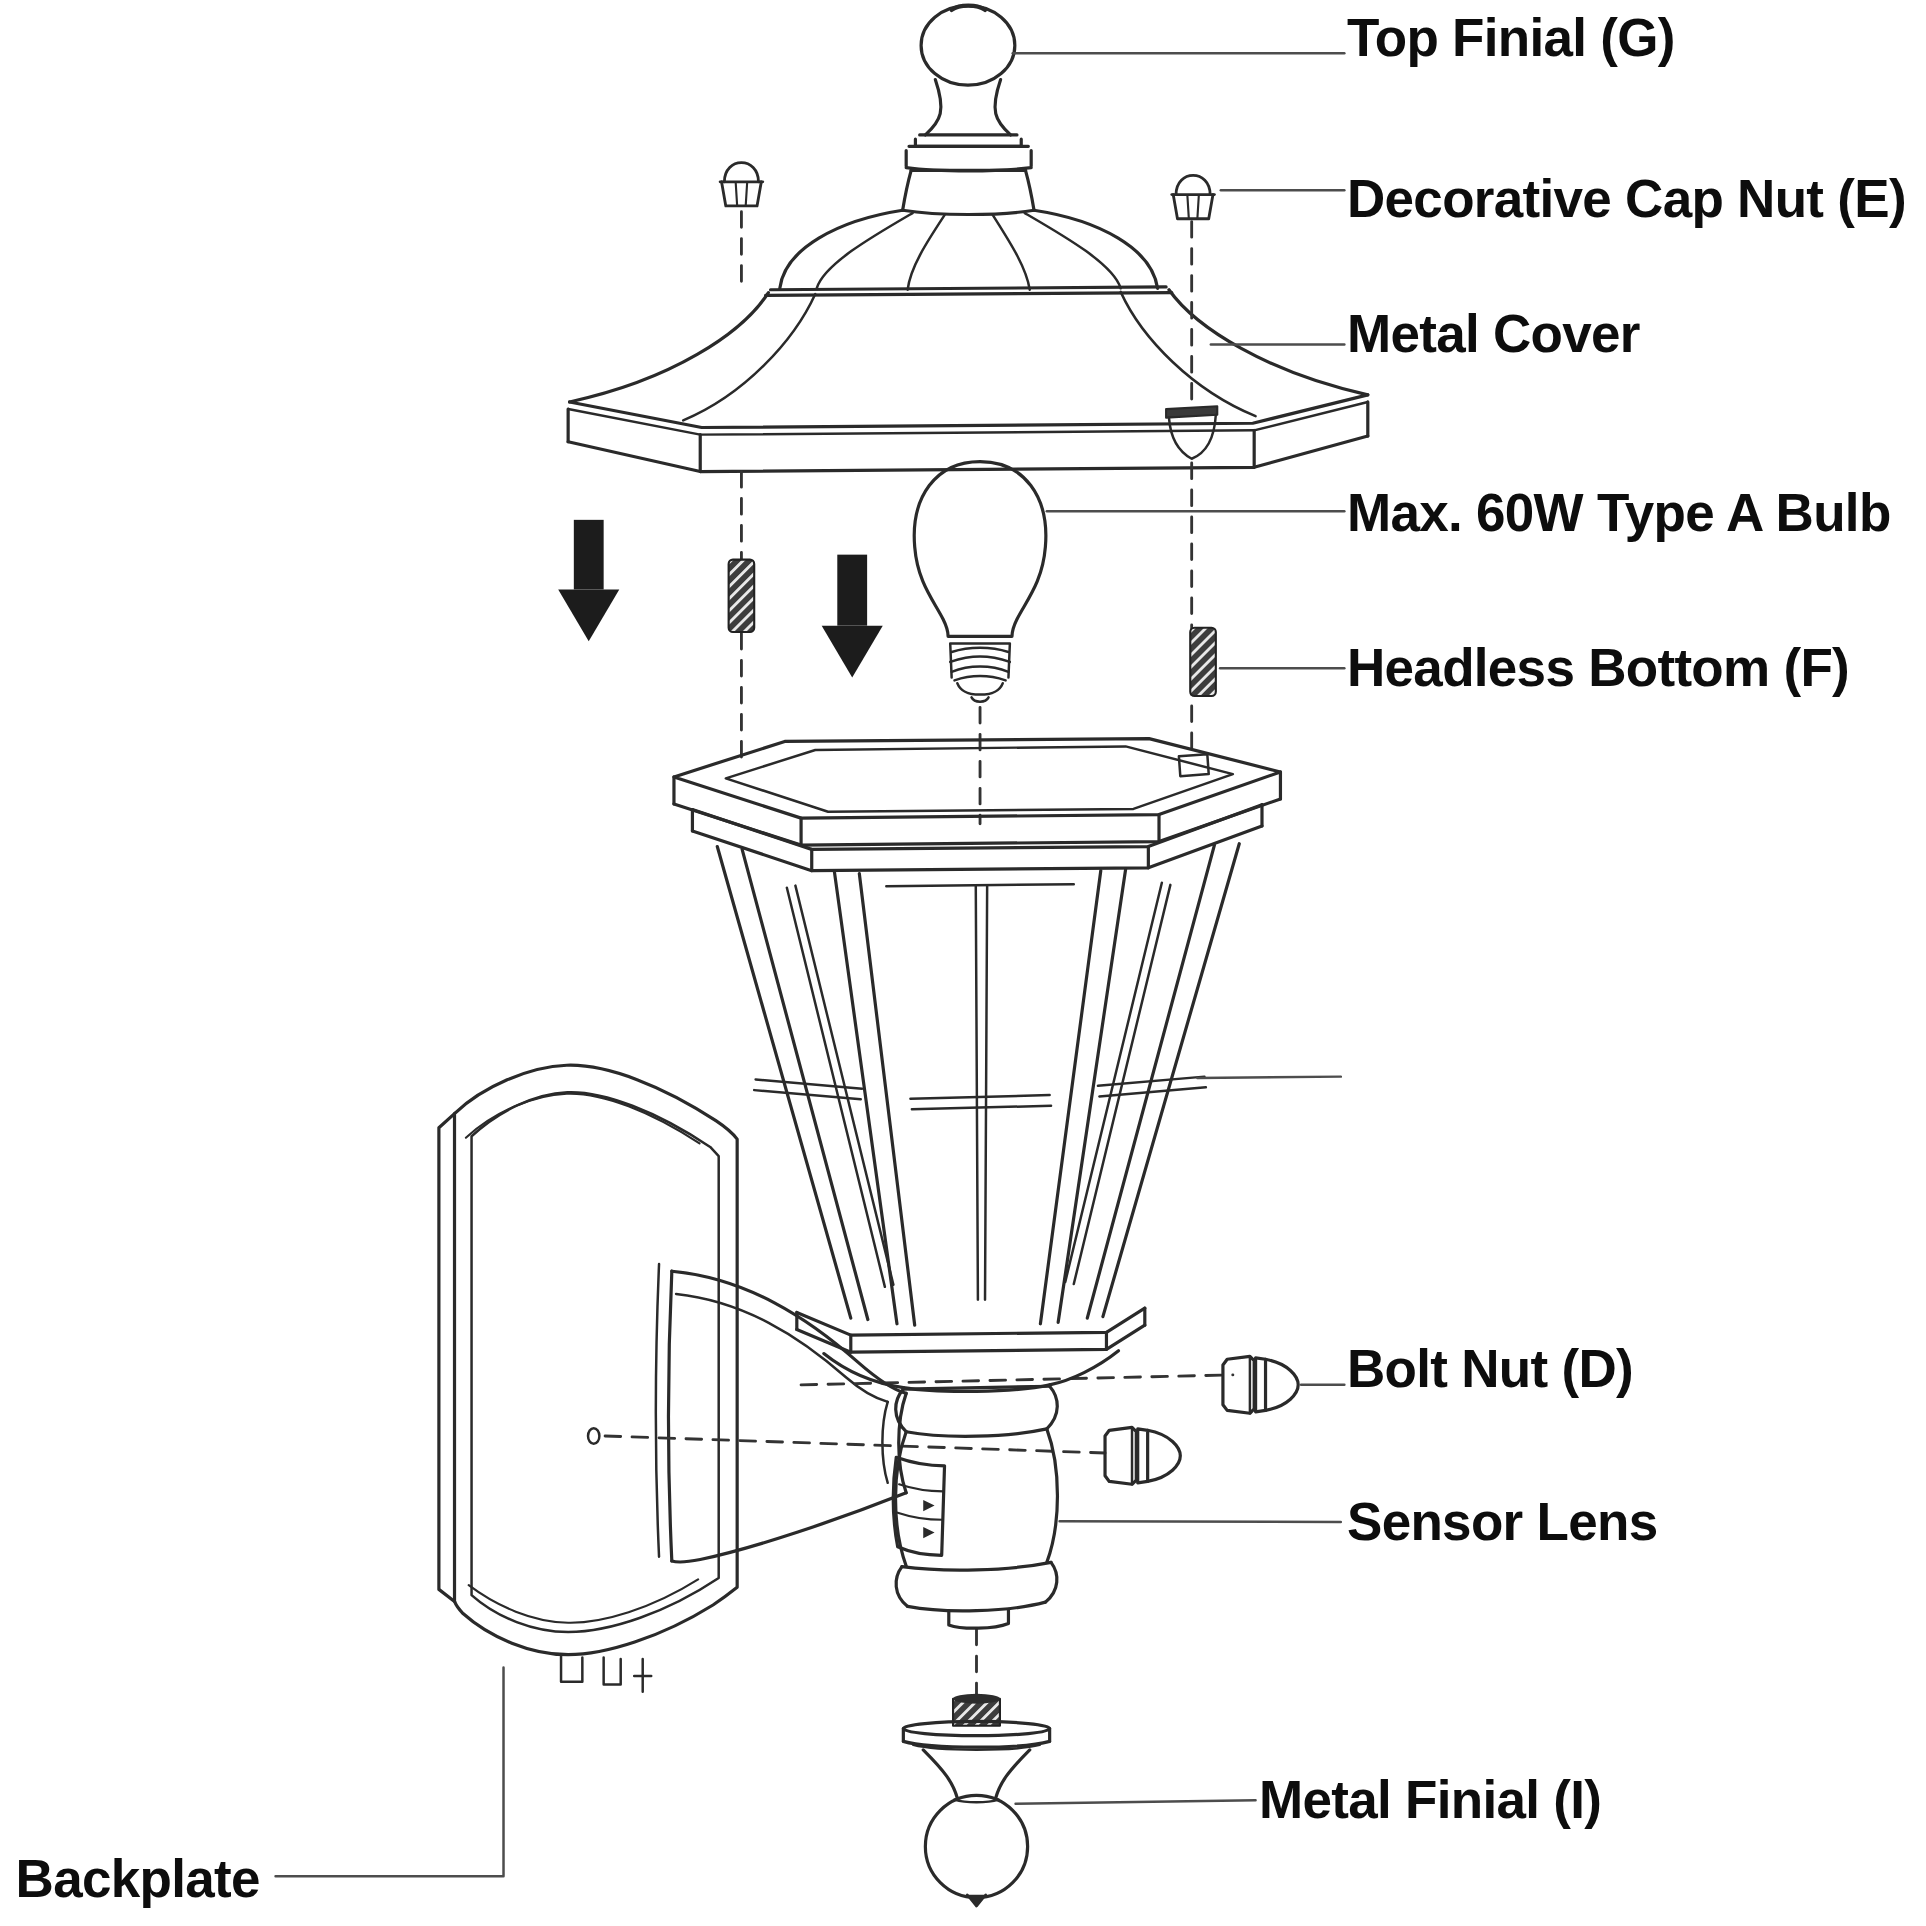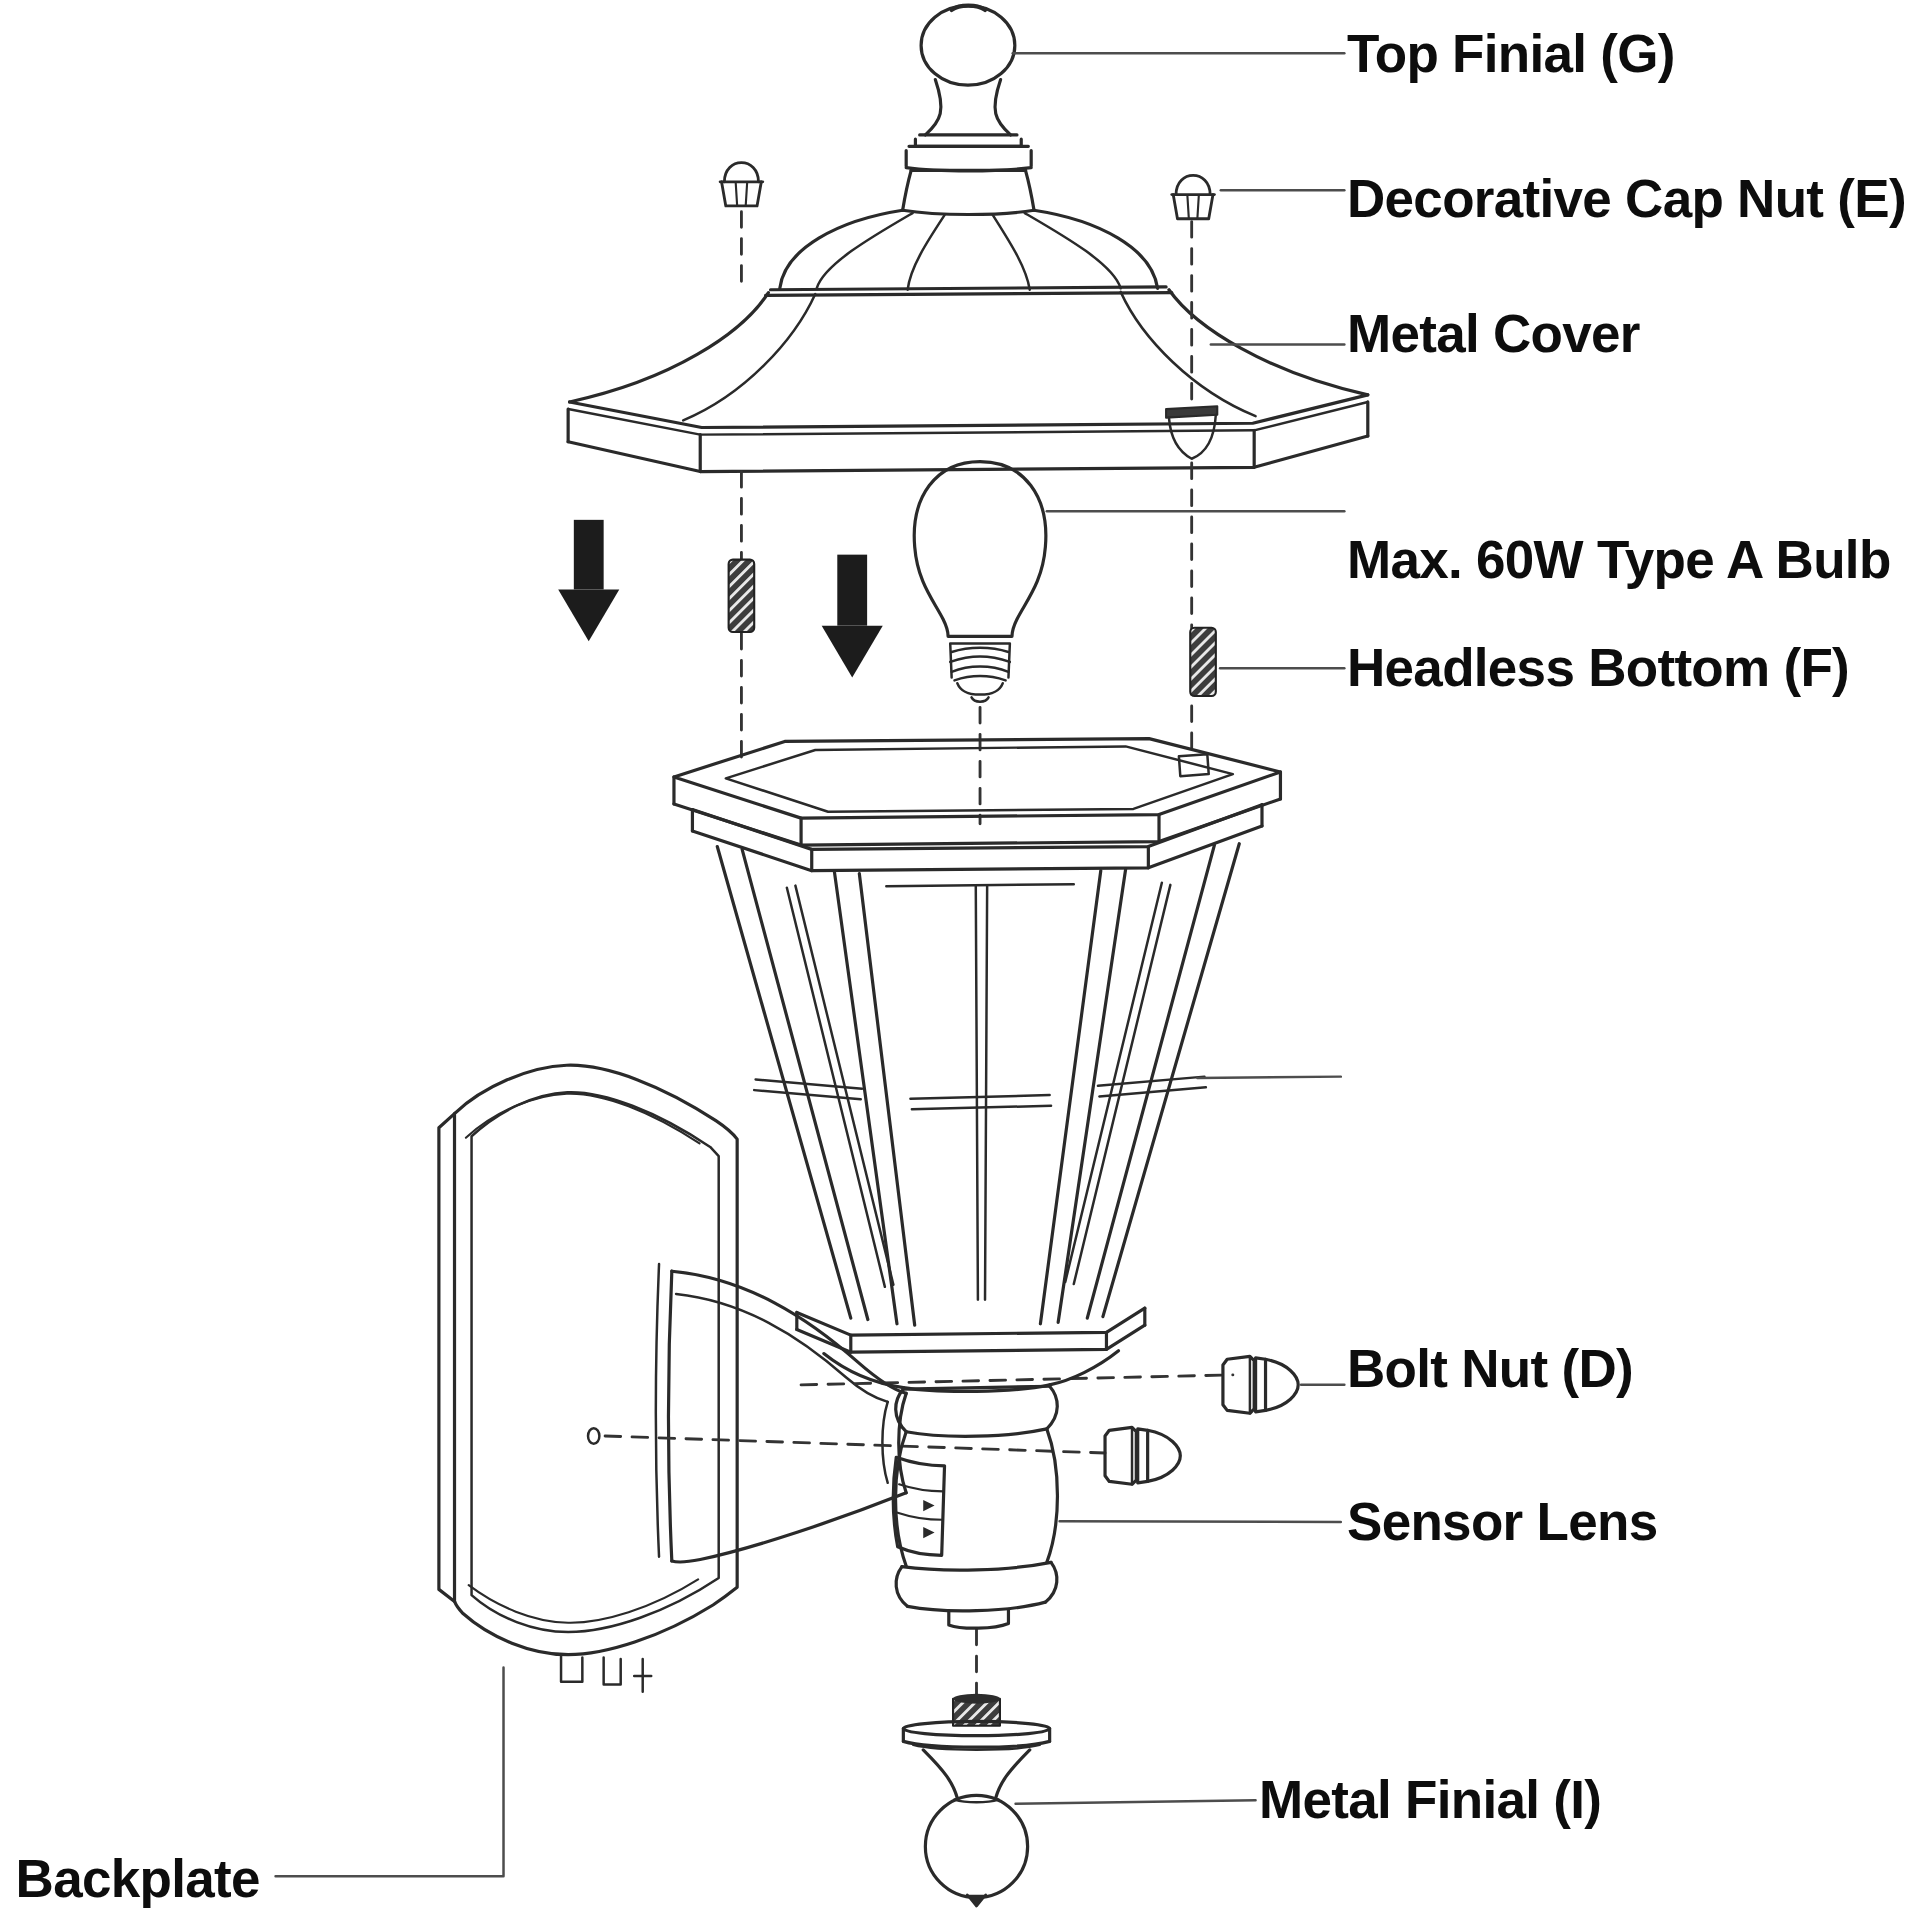--- a/index.html
+++ b/index.html
@@ -15,21 +15,21 @@
     position:absolute;
     font-weight:bold;
     font-size:53px;
     line-height:64px;
     height:64px;
     letter-spacing:-0.7px;
     color:#0d0d0d;
     white-space:nowrap;
   }
   .part-label.two-line{height:128px;}
-  .part-label span{display:block;margin-top:47px;}
+  .part-label span{display:block;}
 </style>
 </head>
 <body>
 
 <div class="canvas">
 
   <svg class="artwork" viewBox="0 0 2712 2712" fill="none" stroke="#2a2a2a" stroke-width="4.5" stroke-linecap="round" stroke-linejoin="round">
 
     <defs>
       <pattern id="hatch" width="12" height="12" patternUnits="userSpaceOnUse" patternTransform="rotate(45)">
@@ -234,21 +234,21 @@
       <path d="M1474,720 L1893,720"></path>
       <path d="M1718,941 L1893,941"></path>
       <path d="M1686,1518 L1888,1516"></path>
       <path d="M1832,1950 L1893,1950"></path>
       <path d="M1492,2142 L1888,2143"></path>
       <path d="M1430,2540 L1768,2535"></path>
       <path d="M388,2642 L709,2642 L709,2348"></path>
     </g>
   </svg>
 
-  <div class="part-label" style="left:1347px;top:22px">Top Finial (G)</div>
+  <div class="part-label" style="left:1347px;top:6px">Top Finial (G)</div>
 
   <div class="part-label" style="left:1347px;top:302px">Metal Cover</div>
 
   <div class="part-label" style="left:1347px;top:167px">Decorative Cap Nut (E)</div>
 
   <div class="part-label two-line" style="left:1347px;top:481px">
     <span>Max. 60W Type A Bulb</span>
   </div>
 
   <div class="part-label" style="left:1347px;top:636px">Headless Bottom (F)</div>

